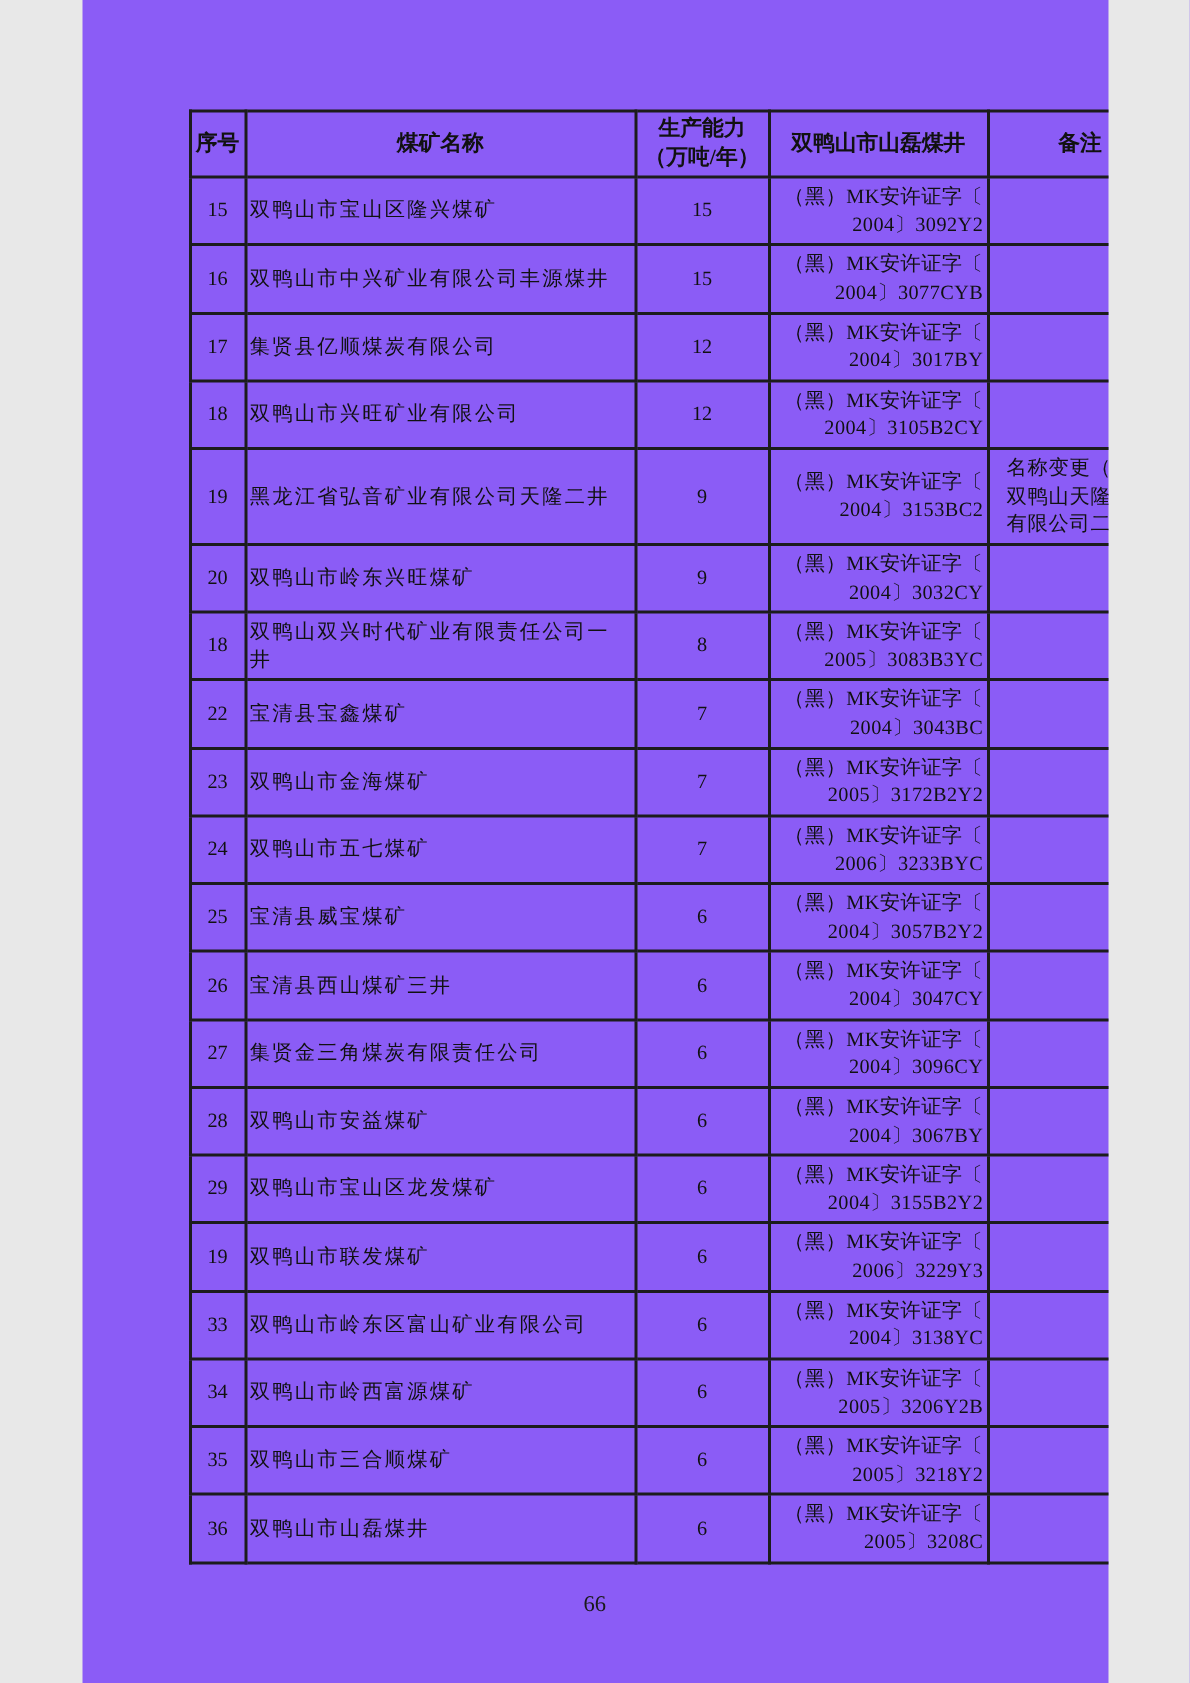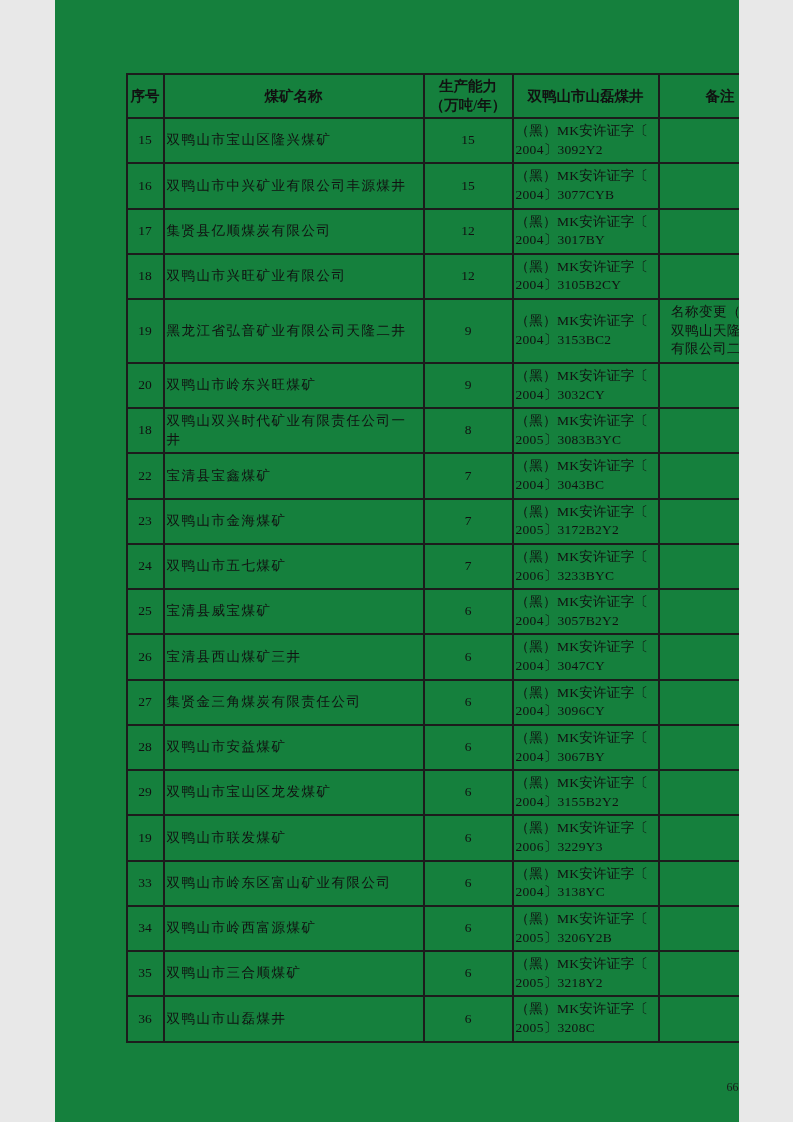--- a/index.html
+++ b/index.html
@@ -2,21 +2,21 @@
 <html><head>
 <meta charset="utf-8">
 <style>
   * { margin: 0; padding: 0; box-sizing: border-box; }
   html, body { background: #e8e8e8; }
   .page {
     position: relative;
     width: 684px;
     height: 1122px;
     margin: 0 auto;
-    background: #15803d;
+    background: #8b5cf6;
     font-family: "Liberation Serif", "DejaVu Serif", serif;
     color: #111111;
     overflow: hidden;
   }
   table.mine-table {
     position: absolute;
     left: 71px;
     top: 73px;
     width: 655px;
     border-collapse: collapse;
@@ -49,36 +49,35 @@
     font-family: "Liberation Serif", "DejaVu Serif", serif;
   }
   td.c-name {
     text-align: left;
     padding-left: 6px;
     padding-right: 4px;
     letter-spacing: 1.5px;
     border-radius: 13px;
   }
   td.c-cap { text-align: center; }
-  td.c-lic { text-align: left; letter-spacing: 0.3px; }
+  td.c-lic { text-align: right; letter-spacing: 0.3px; }
   td.c-rem {
     text-align: center;
     padding-left: 5px;
     padding-right: 3px;
     letter-spacing: 0.5px;
   }
   .page-number {
     position: absolute;
     left: 0;
     width: 100%;
     top: 1062px;
-    text-align: right;
-    font-size: 12px;
+    text-align: center;
+    font-size: 15px;
     color: #1a1a1a;
-    margin-top: 18px;
   }
 </style>
 </head>
 <body>
 
 <div class="page">
 
   <table class="mine-table">
     <colgroup>
       <col style="width:37px">

